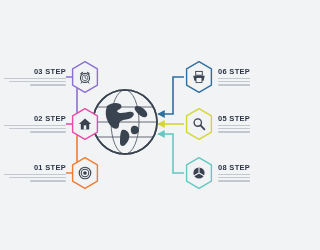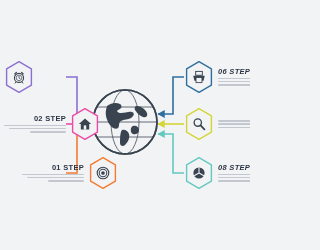--- a/index.html
+++ b/index.html
@@ -10,21 +10,21 @@
     overflow:hidden;
   }
   #stage{position:relative;width:250px;height:250px;}
 
   
   #wires{position:absolute;left:0;top:0;width:250px;height:250px;}
 
   
   .step{position:absolute;display:flex;align-items:center;}
   .step.left{flex-direction:row;}
-  .step.right{flex-direction:row;font-style:italic;}
+  .step.right{flex-direction:row;}
 
   .hex{
     position:relative;
     width:30px;height:34px;
     flex:0 0 auto;
     display:flex;align-items:center;justify-content:center;
   }
   .hex svg.hexshape{position:absolute;left:0;top:0;width:30px;height:34px;}
   .hex .glyph{
     position:relative;
@@ -110,20 +110,28 @@
         <ellipse cx="40" cy="40" rx="14" ry="32"></ellipse>
         <line x1="8" y1="40" x2="72" y2="40"></line>
         <path d="M11,25 H69"></path>
         <path d="M11,55 H69"></path>
       </g>
       <circle cx="40" cy="40" r="32" fill="none" stroke="#3a4450" stroke-width="1.6"></circle>
     </svg>
   </div>
 
   <div class="step left" style="left:4px;top:60px;">
+    <div class="txt l">
+      <div class="steplabel">03 STEP</div>
+      <div class="blurb">
+        <i style="width:100%"></i>
+          <i style="width:92%"></i>
+          <i style="width:58%"></i>
+      </div>
+    </div>
     <div class="hex">
       <svg class="hexshape" viewBox="0 0 30 34">
         <path d="M15,1.6 L27.4,8.8 L27.4,25.2 L15,32.4 L2.6,25.2 L2.6,8.8 Z" fill="#f2f3f5" stroke="#8b6fd4" stroke-width="1.4" stroke-linejoin="round"></path>
       </svg>
       <span class="glyph">
         <svg viewBox="0 0 16 16" fill="#3a4450">
           <circle cx="8" cy="9" r="5.2" fill="none" stroke="#3a4450" stroke-width="1.3"></circle>
           <circle cx="8" cy="9" r="3.2" fill="none" stroke="#3a4450" stroke-width="0.8"></circle>
           <path d="M8,7 V9 L9.6,10" fill="none" stroke="#3a4450" stroke-width="1"></path>
           <path d="M3.2,4.4 L5,2.8" stroke="#3a4450" stroke-width="1.4" stroke-linecap="round"></path>
@@ -150,21 +158,21 @@
       </svg>
       <span class="glyph">
         <svg viewBox="0 0 16 16" fill="#3a4450">
           <path d="M8,1.6 L15,8 L12.8,8 L12.8,14.4 L3.2,14.4 L3.2,8 L1,8 Z"></path>
           <rect x="6.6" y="9.6" width="2.8" height="4.8" fill="#f2f3f5"></rect>
         </svg>
       </span>
     </div>
   </div>
 
-  <div class="step left" style="left:22px;top:156px;">
+  <div class="step left" style="left:4px;top:156px;">
     <div class="txt l">
       <div class="steplabel">01 STEP</div>
       <div class="blurb">
         <i style="width:100%"></i>
           <i style="width:92%"></i>
           <i style="width:58%"></i>
       </div>
     </div>
     <div class="hex">
       <svg class="hexshape" viewBox="0 0 30 34">
@@ -209,20 +217,21 @@
         <path d="M15,1.6 L27.4,8.8 L27.4,25.2 L15,32.4 L2.6,25.2 L2.6,8.8 Z" fill="#f2f3f5" stroke="#d4d637" stroke-width="1.4" stroke-linejoin="round"></path>
       </svg>
       <span class="glyph">
         <svg viewBox="0 0 16 16">
           <circle cx="6.6" cy="6.4" r="4.2" fill="none" stroke="#3a4450" stroke-width="1.5"></circle>
           <path d="M9.8,9.6 L14.2,14.2" stroke="#3a4450" stroke-width="2" stroke-linecap="round"></path>
         </svg>
       </span>
     </div>
     <div class="txt r">
+      <div class="steplabel">05 STEP</div>
       <div class="blurb">
         <i style="width:100%"></i>
           <i style="width:92%"></i>
           <i style="width:58%"></i>
       </div>
     </div>
   </div>
 
   <div class="step right" style="left:184px;top:156px;">
     <div class="hex">

